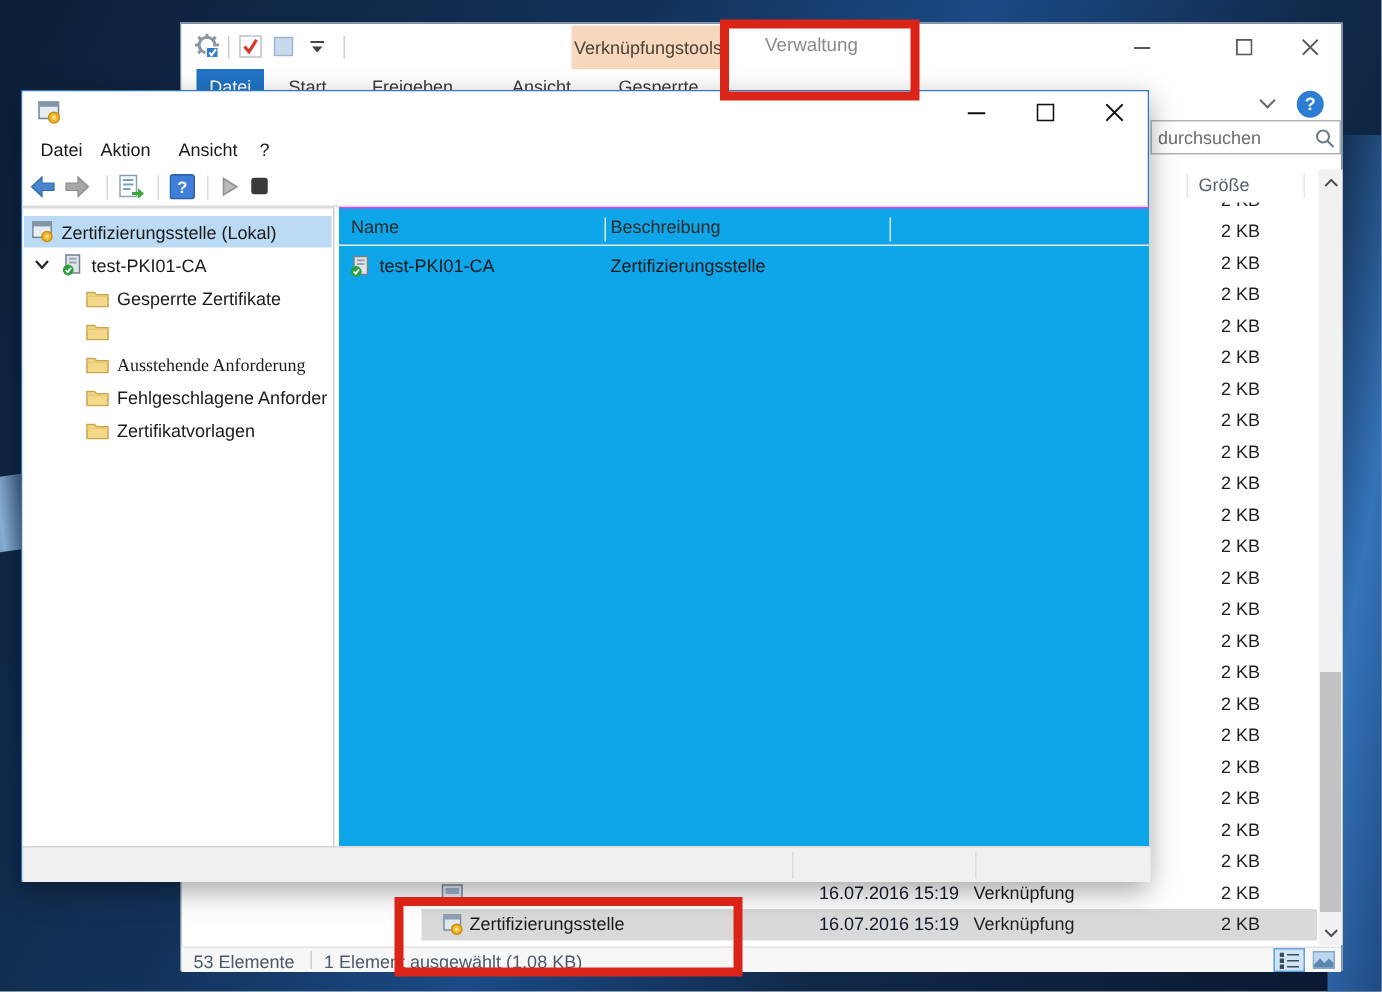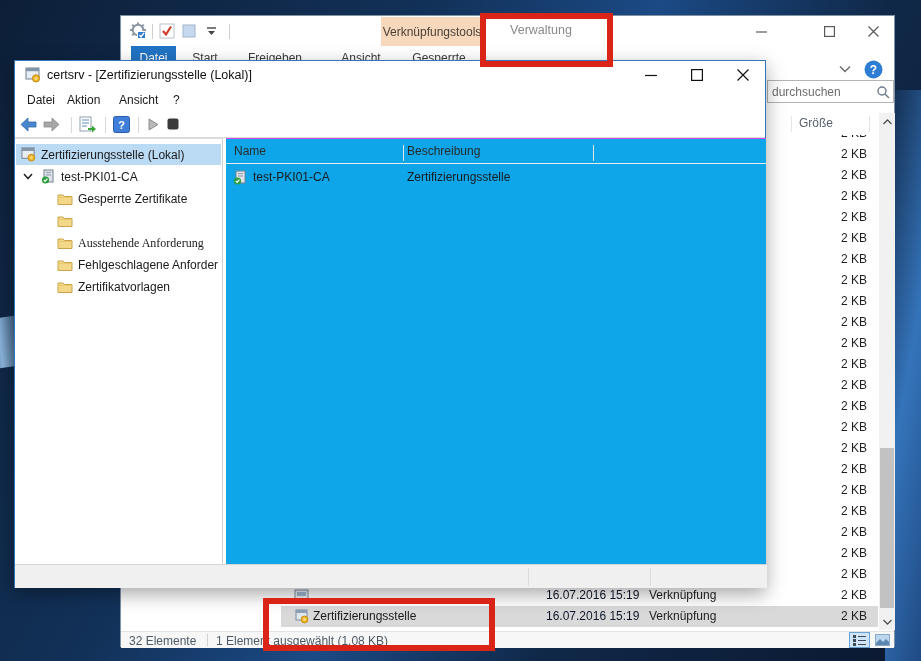--- a/index.html
+++ b/index.html
@@ -23,21 +23,21 @@
   .rtab{position:absolute;top:0;height:24px;display:flex;align-items:center;justify-content:center;color:#3b3b3b;font-size:12px;}
   .rtab.file{background:#2173c4;color:#fff;}
   .searchbox{position:absolute;left:646px;top:64px;width:127px;height:23px;background:#fff;border:1px solid #b3b3b3;box-sizing:border-box;}
   .searchbox span{position:absolute;left:4px;top:4px;color:#6d6d6d;font-size:12px;white-space:nowrap;}
   .colhead{position:absolute;left:646px;top:97px;width:112px;height:21px;color:#57606e;}
   .colsep{position:absolute;top:100px;width:1px;height:16px;background:#e4e4e4;}
   .vscroll{position:absolute;left:758px;top:97px;width:16px;height:517px;background:#f1f1f1;}
   .vscroll .thumb{position:absolute;left:1px;top:335px;width:14px;height:160px;background:#c2c2c2;}
   .sarrow{position:absolute;left:0;width:16px;height:17px;display:flex;align-items:center;justify-content:center;}
   #sizeRows{position:absolute;left:580px;top:119px;width:178px;height:495px;overflow:hidden;}
-  .size-cell{position:absolute;right:12px;height:21px;line-height:21px;text-align:right;color:#1f1f1f;width:80px;}
+  .size-cell{position:absolute;right:12px;height:21px;line-height:21px;text-align:center;color:#1f1f1f;width:80px;}
   .sel-row{position:absolute;left:160px;top:590px;width:597px;height:21px;background:#d9d9d9;}
   .file-row{position:absolute;height:21px;line-height:21px;white-space:nowrap;}
   .cell-name{position:absolute;left:192px;top:0;}
   .cell-date{position:absolute;left:425px;top:0;color:#0f172a;}
   .cell-type{position:absolute;left:528px;top:0;color:#1f1f1f;}
   .row-ico{position:absolute;left:173px;top:3px;width:15px;height:15px;}
   .statusbar{position:absolute;left:0;top:615px;width:100%;height:16px;background:#f7f7f7;border-top:1px solid #e3e3e3;color:#4c5a67;}
   .statusbar .sdiv{position:absolute;left:86px;top:2px;width:1px;height:12px;background:#d0d0d0;}
   .viewbtn{position:absolute;top:0px;width:21px;height:16px;display:flex;align-items:center;justify-content:center;box-sizing:border-box;}
   .viewbtn.sel{border:1px solid #66a1d8;background:#cfe4f7;}
@@ -230,21 +230,21 @@
         </div>
       <div class="thumb"></div>
       <div class="sarrow" style="bottom:0;">
           <svg width="9" height="6" viewBox="0 0 9 6">
             <path d="M0.5 1 L4.5 5 L8.5 1" stroke="#505050" stroke-width="1.3" fill="none"></path>
           </svg>
         </div>
     </div>
 
     <div class="statusbar">
-      <span style="position:absolute;left:8px;top:2px;">32 Elemente</span>
+      <span style="position:absolute;left:8px;top:2px;">53 Elemente</span>
       <span class="sdiv"></span>
       <span style="position:absolute;left:95px;top:2px;">1 Element ausgewählt (1,08 KB)</span>
       <div class="viewbtn sel" style="left:728px;">
         <svg width="13" height="11" viewBox="0 0 13 11">
             <g fill="#3c4a58">
               <rect x="0" y="0" width="3" height="3"></rect>
               <rect x="0" y="4" width="3" height="3"></rect>
               <rect x="0" y="8" width="3" height="3"></rect>
             </g>
             <g stroke="#3c4a58" stroke-width="1">
@@ -267,21 +267,20 @@
 
     <div class="titlebar">
       <span class="abs" style="left:10px;top:6px;">
         <svg width="16" height="16" viewBox="0 0 16 16">
             <rect x="1" y="1" width="13" height="11" fill="#e8edf3" stroke="#72828f"></rect>
             <rect x="1" y="1" width="13" height="3.2" fill="#8296a8"></rect>
             <circle cx="11" cy="11.4" r="3.6" fill="#f0b52c" stroke="#c78f14"></circle>
             <circle cx="11" cy="11.4" r="1.5" fill="#fadb7e"></circle>
           </svg>
       </span>
-      <span class="title-text">certsrv - [Zertifizierungsstelle (Lokal)]</span>
       <div class="capbtn" style="left:613px;height:28px;">
           <svg width="12" height="12" viewBox="0 0 12 12">
             <line x1="0" y1="6.5" x2="12" y2="6.5" stroke="#111" stroke-width="1.2"></line>
           </svg>
         </div>
       <div class="capbtn" style="left:659px;height:28px;">
           <svg width="12" height="12" viewBox="0 0 12 12">
             <rect x="0.6" y="0.6" width="10.8" height="10.8" fill="none" stroke="#111" stroke-width="1.2"></rect>
           </svg>
         </div>

